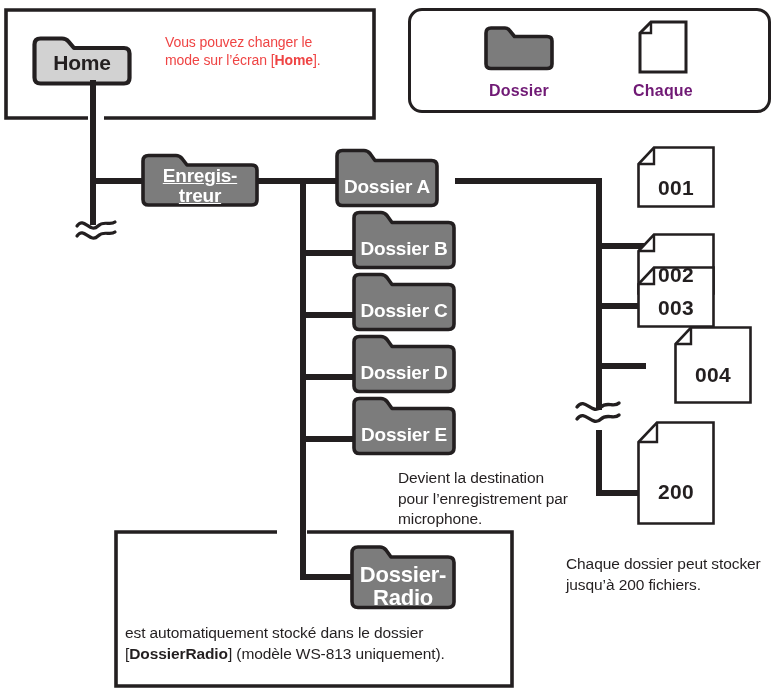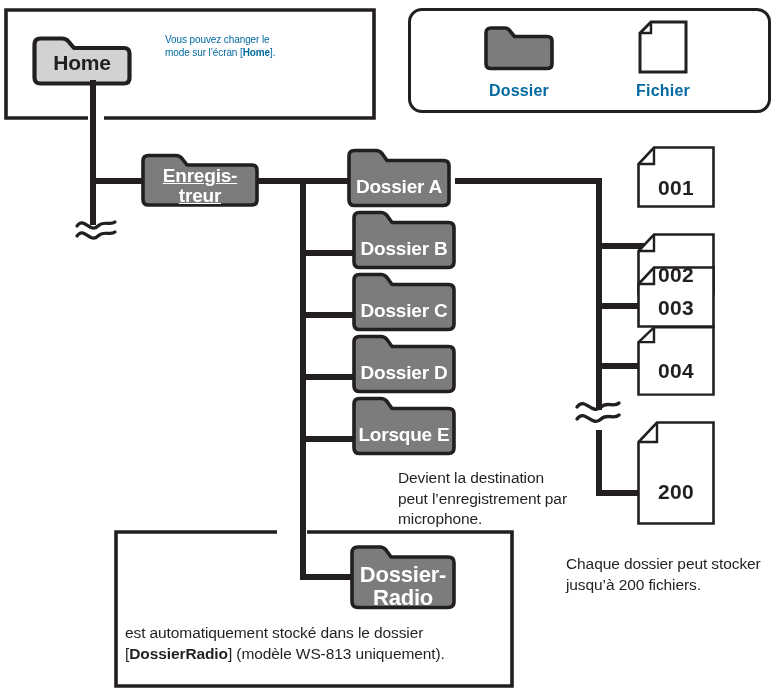--- a/index.html
+++ b/index.html
@@ -24,23 +24,23 @@
   .box {
     position: absolute;
     box-sizing: border-box;
     border: 3px solid #231f20;
     background: transparent;
   }
   .box.rounded { border-radius: 14px; }
 
   .callout-text {
     position: absolute;
-    font-size: 10px;
+    font-size: 14px;
     line-height: 1.32;
-    color: #0369a1;
+    color: #ef4444;
     letter-spacing: -0.1px;
   }
   .callout-text b { font-weight: bold; }
 
   
   .folder {
     position: absolute;
     display: flex;
     align-items: center;
     justify-content: center;
@@ -97,21 +97,21 @@
     position: absolute;
     font-size: 15.5px;
     line-height: 1.33;
     color: #231f20;
     letter-spacing: -0.1px;
   }
   .legend-label {
     position: absolute;
     font-weight: bold;
     font-size: 16px;
-    color: #0369a1;
+    color: #701a75;
     text-align: center;
     letter-spacing: 0.2px;
   }
 </style>
 </head>
 <body>
 
 <div id="stage">
 
   <svg class="abs" style="left:0px; top:0px; width:380px; height:130px;" viewBox="0 0 380 130">
@@ -137,21 +137,21 @@
 
   <svg class="abs" style="left:483px; top:24px; width:72px; height:48px;" viewBox="0 0 72 48">
     <path d="M 3 9 Q 3 4 8 4 L 22 4 Q 25 4 27 7 L 31.5 12.5 L 64 12.5 Q 69 12.5 69 17 L 69 40 Q 69 44.5 64 44.5 L 8 44.5 Q 3 44.5 3 40 Z" fill="#7c7c7c" stroke="#231f20" stroke-width="3.6" stroke-linejoin="round"></path>
   </svg>
   <div class="legend-label" style="left:459px; top:82px; width:120px;">Dossier</div>
 
   <svg class="abs" style="left:637px; top:19px; width:52px; height:56px;" viewBox="0 0 52 56">
     <path d="M 14 3 L 49 3 L 49 53 L 3 53 L 3 14 Z" fill="#ffffff" stroke="#231f20" stroke-width="3" stroke-linejoin="miter"></path>
     <path d="M 14 3 L 14 14 L 3 14" fill="none" stroke="#231f20" stroke-width="2.4"></path>
   </svg>
-  <div class="legend-label" style="left:603px; top:82px; width:120px;">Fichier</div>
+  <div class="legend-label" style="left:603px; top:82px; width:120px;">Chaque</div>
 
   <div class="ln" style="left:90px; top:80px; width:6px; height:145px;"></div>
 
   <svg class="abs" style="left:72px; top:214px; width:48px; height:34px;" viewBox="0 0 48 34">
     <path d="M 5 12 C 12 2, 18 20, 26 12 C 32 6, 38 12, 43 8" fill="none" stroke="#231f20" stroke-width="3.2" stroke-linecap="round"></path>
     <path d="M 5 22 C 12 12, 18 30, 26 22 C 32 16, 38 22, 43 18" fill="none" stroke="#231f20" stroke-width="3.2" stroke-linecap="round"></path>
   </svg>
 
   <div class="ln" style="left:90px; top:178px; width:60px; height:6px;"></div>
 
@@ -184,21 +184,21 @@
   <div class="folder" style="left:140px; top:150px; width:120px; height:60px; font-size:19px;">
     <svg class="fshape" viewBox="0 0 120 60" preserveAspectRatio="none">
       <path d="M 3 11 Q 3 5.5 8.5 5.5 L 36 5.5 Q 39.5 5.5 42 8.5 L 47 15 L 111.5 15 Q 117 15 117 20 L 117 50 Q 117 55 111.5 55 L 8.5 55 Q 3 55 3 49.5 Z" fill="#7c7c7c" stroke="#231f20" stroke-width="3.6" stroke-linejoin="round"></path>
     </svg>
     <span class="flabel" style="padding-top:12px;text-decoration:underline;">
       <span>Enregis-</span><br>
       <span>treur</span>
     </span>
   </div>
 
-  <div class="folder" style="left:346px; top:145px; width:106px; height:65px; font-size:19px;">
+  <div class="folder" style="left:334px; top:145px; width:106px; height:65px; font-size:19px;">
     <svg class="fshape" viewBox="0 0 106 65" preserveAspectRatio="none">
       <path d="M 3 11 Q 3 5.5 8.5 5.5 L 30 5.5 Q 33.5 5.5 36 8.5 L 41 15.5 L 97.5 15.5 Q 103 15.5 103 21 L 103 55 Q 103 60.5 97.5 60.5 L 8.5 60.5 Q 3 60.5 3 55 Z" fill="#7c7c7c" stroke="#231f20" stroke-width="3.6" stroke-linejoin="round"></path>
     </svg>
     <span class="flabel" style="padding-top:18px;">Dossier A</span>
   </div>
 
   <div class="folder" style="left:351px; top:207px; width:106px; height:65px; font-size:19px;">
     <svg class="fshape" viewBox="0 0 106 65" preserveAspectRatio="none">
       <path d="M 3 11 Q 3 5.5 8.5 5.5 L 30 5.5 Q 33.5 5.5 36 8.5 L 41 15.5 L 97.5 15.5 Q 103 15.5 103 21 L 103 55 Q 103 60.5 97.5 60.5 L 8.5 60.5 Q 3 60.5 3 55 Z" fill="#7c7c7c" stroke="#231f20" stroke-width="3.6" stroke-linejoin="round"></path>
     </svg>
@@ -216,26 +216,26 @@
     <svg class="fshape" viewBox="0 0 106 65" preserveAspectRatio="none">
       <path d="M 3 11 Q 3 5.5 8.5 5.5 L 30 5.5 Q 33.5 5.5 36 8.5 L 41 15.5 L 97.5 15.5 Q 103 15.5 103 21 L 103 55 Q 103 60.5 97.5 60.5 L 8.5 60.5 Q 3 60.5 3 55 Z" fill="#7c7c7c" stroke="#231f20" stroke-width="3.6" stroke-linejoin="round"></path>
     </svg>
     <span class="flabel" style="padding-top:18px;">Dossier D</span>
   </div>
 
   <div class="folder" style="left:351px; top:393px; width:106px; height:65px; font-size:19px;">
     <svg class="fshape" viewBox="0 0 106 65" preserveAspectRatio="none">
       <path d="M 3 11 Q 3 5.5 8.5 5.5 L 30 5.5 Q 33.5 5.5 36 8.5 L 41 15.5 L 97.5 15.5 Q 103 15.5 103 21 L 103 55 Q 103 60.5 97.5 60.5 L 8.5 60.5 Q 3 60.5 3 55 Z" fill="#7c7c7c" stroke="#231f20" stroke-width="3.6" stroke-linejoin="round"></path>
     </svg>
-    <span class="flabel" style="padding-top:18px;">Lorsque E</span>
+    <span class="flabel" style="padding-top:18px;">Dossier E</span>
   </div>
 
   <div class="caption" style="left:351px; top:468px; width:210px;margin-left:47px;">
     <div>Devient la destination</div>
-    <div>peut l’enregistrement par</div>
+    <div>pour l’enregistrement par</div>
     <div>microphone.</div>
   </div>
 
   <svg class="abs" style="left:110px; top:522px; width:408px; height:172px;" viewBox="0 0 408 172">
     <path d="M 167 10 L 6 10 L 6 164 L 402 164 L 402 10 L 197 10" fill="none" stroke="#231f20" stroke-width="3.6" stroke-linecap="butt" stroke-linejoin="miter"></path>
   </svg>
 
   <div class="folder" style="left:349px; top:541px; width:108px; height:72px; font-size:22px;">
     <svg class="fshape" viewBox="0 0 108 72" preserveAspectRatio="none">
       <path d="M 3 12 Q 3 6 9 6 L 31 6 Q 34.5 6 37 9 L 42 16 L 99 16 Q 105 16 105 21.5 L 105 61 Q 105 66.5 99 66.5 L 9 66.5 Q 3 66.5 3 60.5 Z" fill="#7c7c7c" stroke="#231f20" stroke-width="3.6" stroke-linejoin="round"></path>
@@ -270,21 +270,21 @@
   </div>
 
   <div class="file" style="left:637px; top:266px; width:78px; height:62px;">
     <svg class="fishape" viewBox="0 0 78 62" preserveAspectRatio="none">
       <path d="M 17 1.5 L 76.5 1.5 L 76.5 60.5 L 1.5 60.5 L 1.5 18 Z" fill="#ffffff" stroke="#231f20" stroke-width="2.6" stroke-linejoin="miter"></path>
       <path d="M 17 1.5 L 17 18 L 1.5 18" fill="none" stroke="#231f20" stroke-width="2.4"></path>
     </svg>
     <span class="filabel" style="padding-top:22px;">003</span>
   </div>
 
-  <div class="file" style="left:637px; top:326px; width:78px; height:70px;border-radius:17px;">
+  <div class="file" style="left:674px; top:326px; width:78px; height:78px;border-radius:17px;">
     <svg class="fishape" viewBox="0 0 78 78" preserveAspectRatio="none">
       <path d="M 17 1.5 L 76.5 1.5 L 76.5 76.5 L 1.5 76.5 L 1.5 18 Z" fill="#ffffff" stroke="#231f20" stroke-width="2.6" stroke-linejoin="miter"></path>
       <path d="M 17 1.5 L 17 18 L 1.5 18" fill="none" stroke="#231f20" stroke-width="2.4"></path>
     </svg>
     <span class="filabel" style="padding-top:20px;">004</span>
   </div>
 
   <div class="file" style="left:637px; top:421px; width:78px; height:104px;">
     <svg class="fishape" viewBox="0 0 78 104" preserveAspectRatio="none">
       <path d="M 20 1.5 L 76.5 1.5 L 76.5 102.5 L 1.5 102.5 L 1.5 21 Z" fill="#ffffff" stroke="#231f20" stroke-width="2.6" stroke-linejoin="miter"></path>

